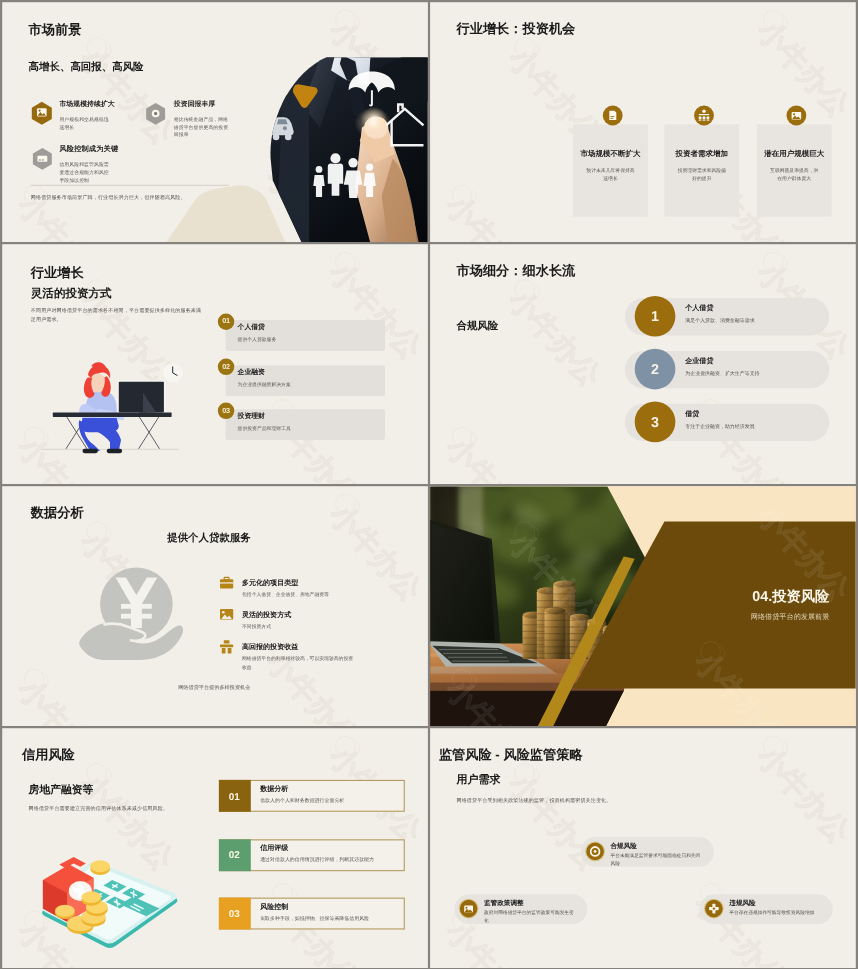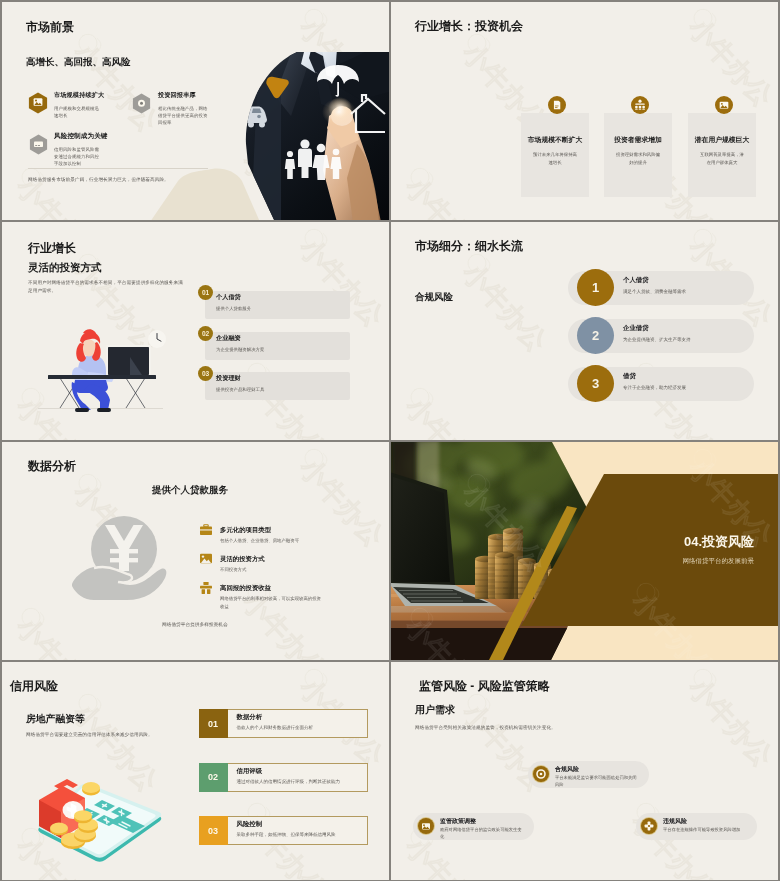--- a/index.html
+++ b/index.html
@@ -1569,21 +1569,21 @@
           </g>
           <g>
             <path d="M799 340 m -2 -6 a 9 9 0 1 0 10 -8 a 9 9 0 0 0 -10 8 z M809 325 c 6 -1 10 3 9 8 c -1 4 -5 6 -9 4" transform="rotate(47 803 354)"></path>
             <text x="803" y="354" font-size="27" transform="rotate(47 803 354)">小牛办公</text>
           </g>
         </svg>
       </div>
  </div>
 
  <div class="slide s7">
-   <div class="s-title" style="left:8px;top:18px">信用风险</div>
+   <div class="s-title" style="left:18px;top:18px">信用风险</div>
    <div class="s-sub" style="left:24px;top:52px;font-size:9.8px">房地产融资等</div>
    <div class="s-body" style="left:24px;top:69px;width:128px">网络借贷平台需要建立完善的信用评估体系来减少信用风险。</div>
 
    <div class="s7-illus">
      <svg width="132" height="86" viewBox="0 0 132 86">
        <g>
          <path d="M46 9 Q49 7 54 8 L124 36 Q128 38 125 41 L70 80 Q66 83 61 81 L6 53 Q1 50 5 47 Z" fill="#3cb9ae"></path>
          <path d="M46 5 Q49 3 54 4 L124 32 Q128 34 125 37 L70 76 Q66 79 61 77 L6 49 Q1 46 5 43 Z" fill="#d6f1ef"></path>
          <path d="M47 8 Q49 6.5 53 7.2 L119 34 Q122 35.5 119.5 37.5 L68 73 Q65 75 61 73.6 L10 48 Q6.5 46.4 9 44.4 Z" fill="#f1fbfa"></path>
          <g fill="#4fc2b8">
@@ -1811,21 +1811,21 @@
           </g>
           <g>
             <path d="M799 340 m -2 -6 a 9 9 0 1 0 10 -8 a 9 9 0 0 0 -10 8 z M809 325 c 6 -1 10 3 9 8 c -1 4 -5 6 -9 4" transform="rotate(47 803 354)"></path>
             <text x="803" y="354" font-size="27" transform="rotate(47 803 354)">小牛办公</text>
           </g>
         </svg>
       </div>
  </div>
 
  <div class="slide s8">
-   <div class="s-title" style="left:28px;top:18px">监管风险 - 风险监管策略</div>
+   <div class="s-title" style="left:8px;top:18px">监管风险 - 风险监管策略</div>
    <div class="s-sub" style="left:24px;top:43px;font-size:10px">用户需求</div>
    <div class="s-body" style="left:24px;top:61.5px;width:250px">网络借贷平台受到相关政策法规的监管，投资机构需密切关注变化。</div>
 
    <div class="s8-pill" style="left:137px;top:99px">
      <div class="s8-ic">
        <svg width="18" height="18" viewBox="0 0 18 18">
             <circle cx="9" cy="9" r="9" fill="#d8c58a"></circle>
             <circle cx="9" cy="9" r="8" fill="#96690c"></circle>
        <g>
               <circle cx="9" cy="9" r="4" fill="none" stroke="#fbf6e8" stroke-width="1.6"></circle>

